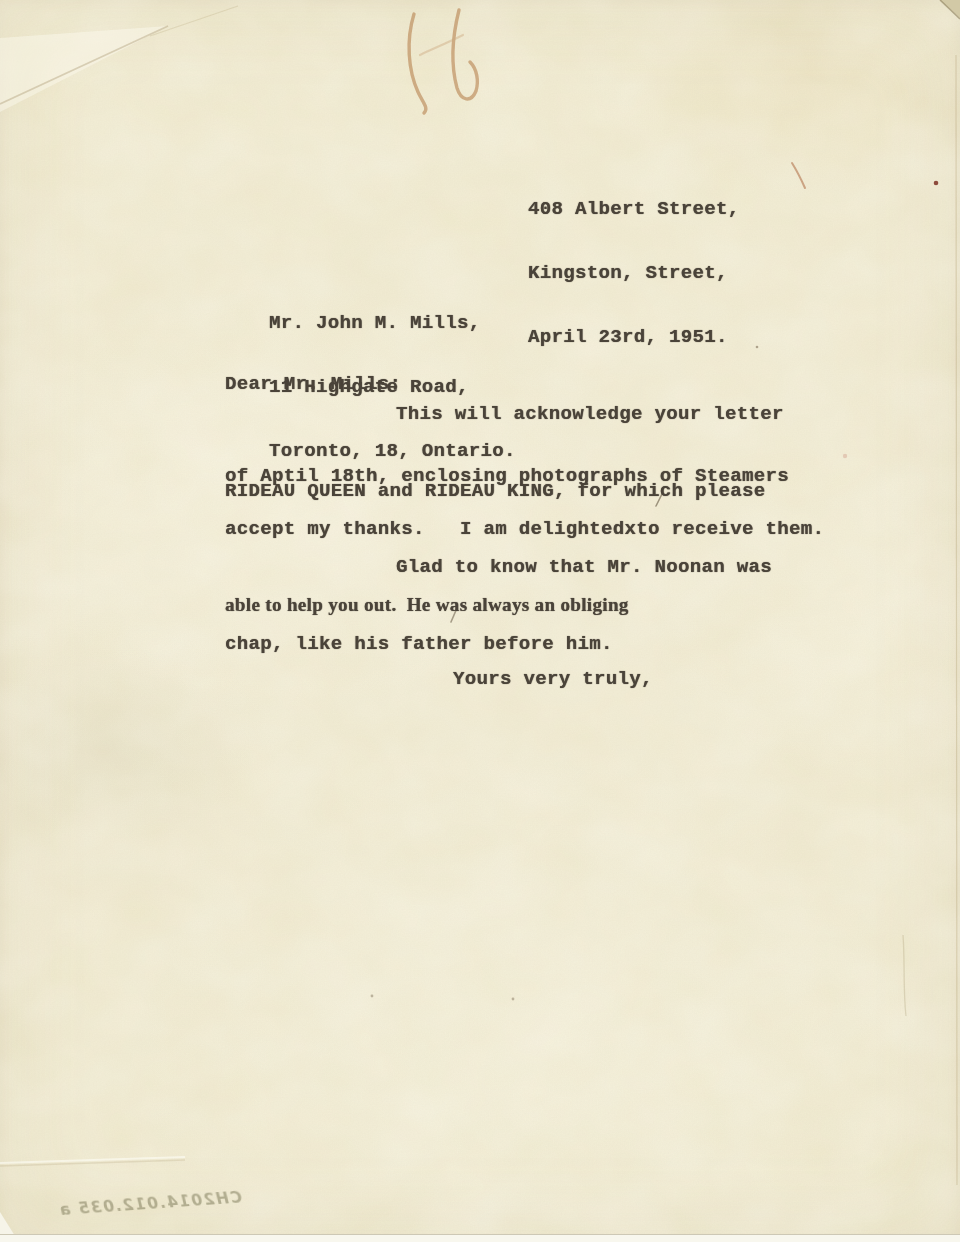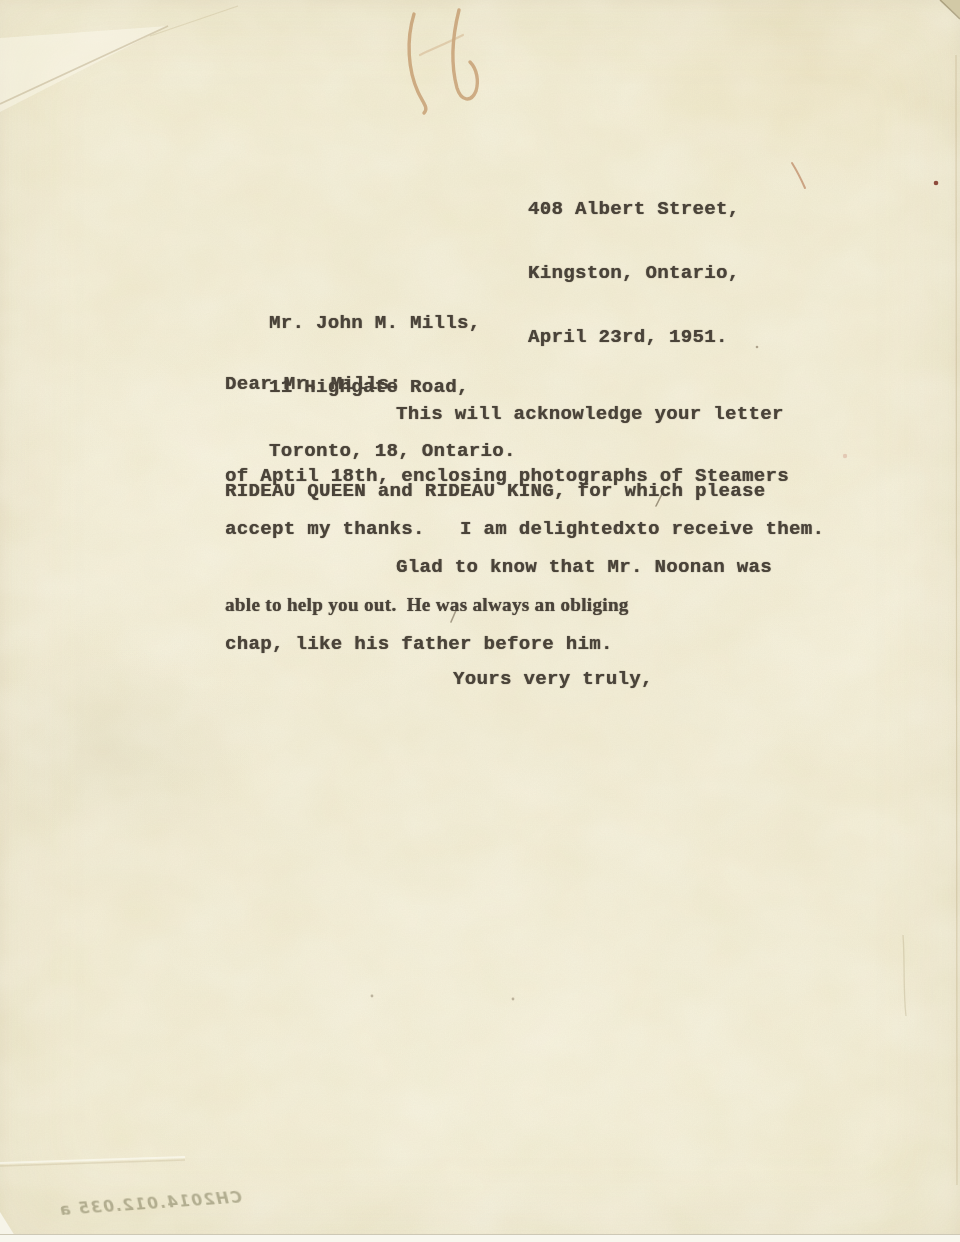--- a/index.html
+++ b/index.html
@@ -108,21 +108,21 @@
     <circle cx="513" cy="999" r="1.4" fill="#6b5a44" opacity="0.4"></circle>
 
     <path d="M956,55 L957,1185" stroke="rgba(190,175,135,0.45)" stroke-width="1.2" fill="none"></path>
     <path d="M903,935 C905,962 903,990 906,1016" stroke="rgba(170,155,115,0.3)" stroke-width="1.3" fill="none"></path>
     <path d="M0,1163 L185,1157" stroke="rgba(255,255,250,0.55)" stroke-width="2" fill="none"></path>
     <path d="M0,1166 L185,1160" stroke="rgba(180,165,125,0.25)" stroke-width="1.3" fill="none"></path>
   </svg>
 
   <div class="tw" style="left:528px; top:156px;">
     <div>408 Albert Street,</div>
-    <div>Kingston, Ontario,</div>
+    <div>Kingston, Street,</div>
     <div>April 23rd, 1951.</div>
   </div>
 
   <div class="tw" style="left:225px; top:270px;margin-left:44px;">
     <div>Mr. John M. Mills,</div>
     <div>11 Highgate Road,</div>
     <div>Toronto, 18, Ontario.</div>
   </div>
 
   <div class="tw" style="left:225px; top:366px;margin-top:8px;">Dear Mr. Mills:</div>

